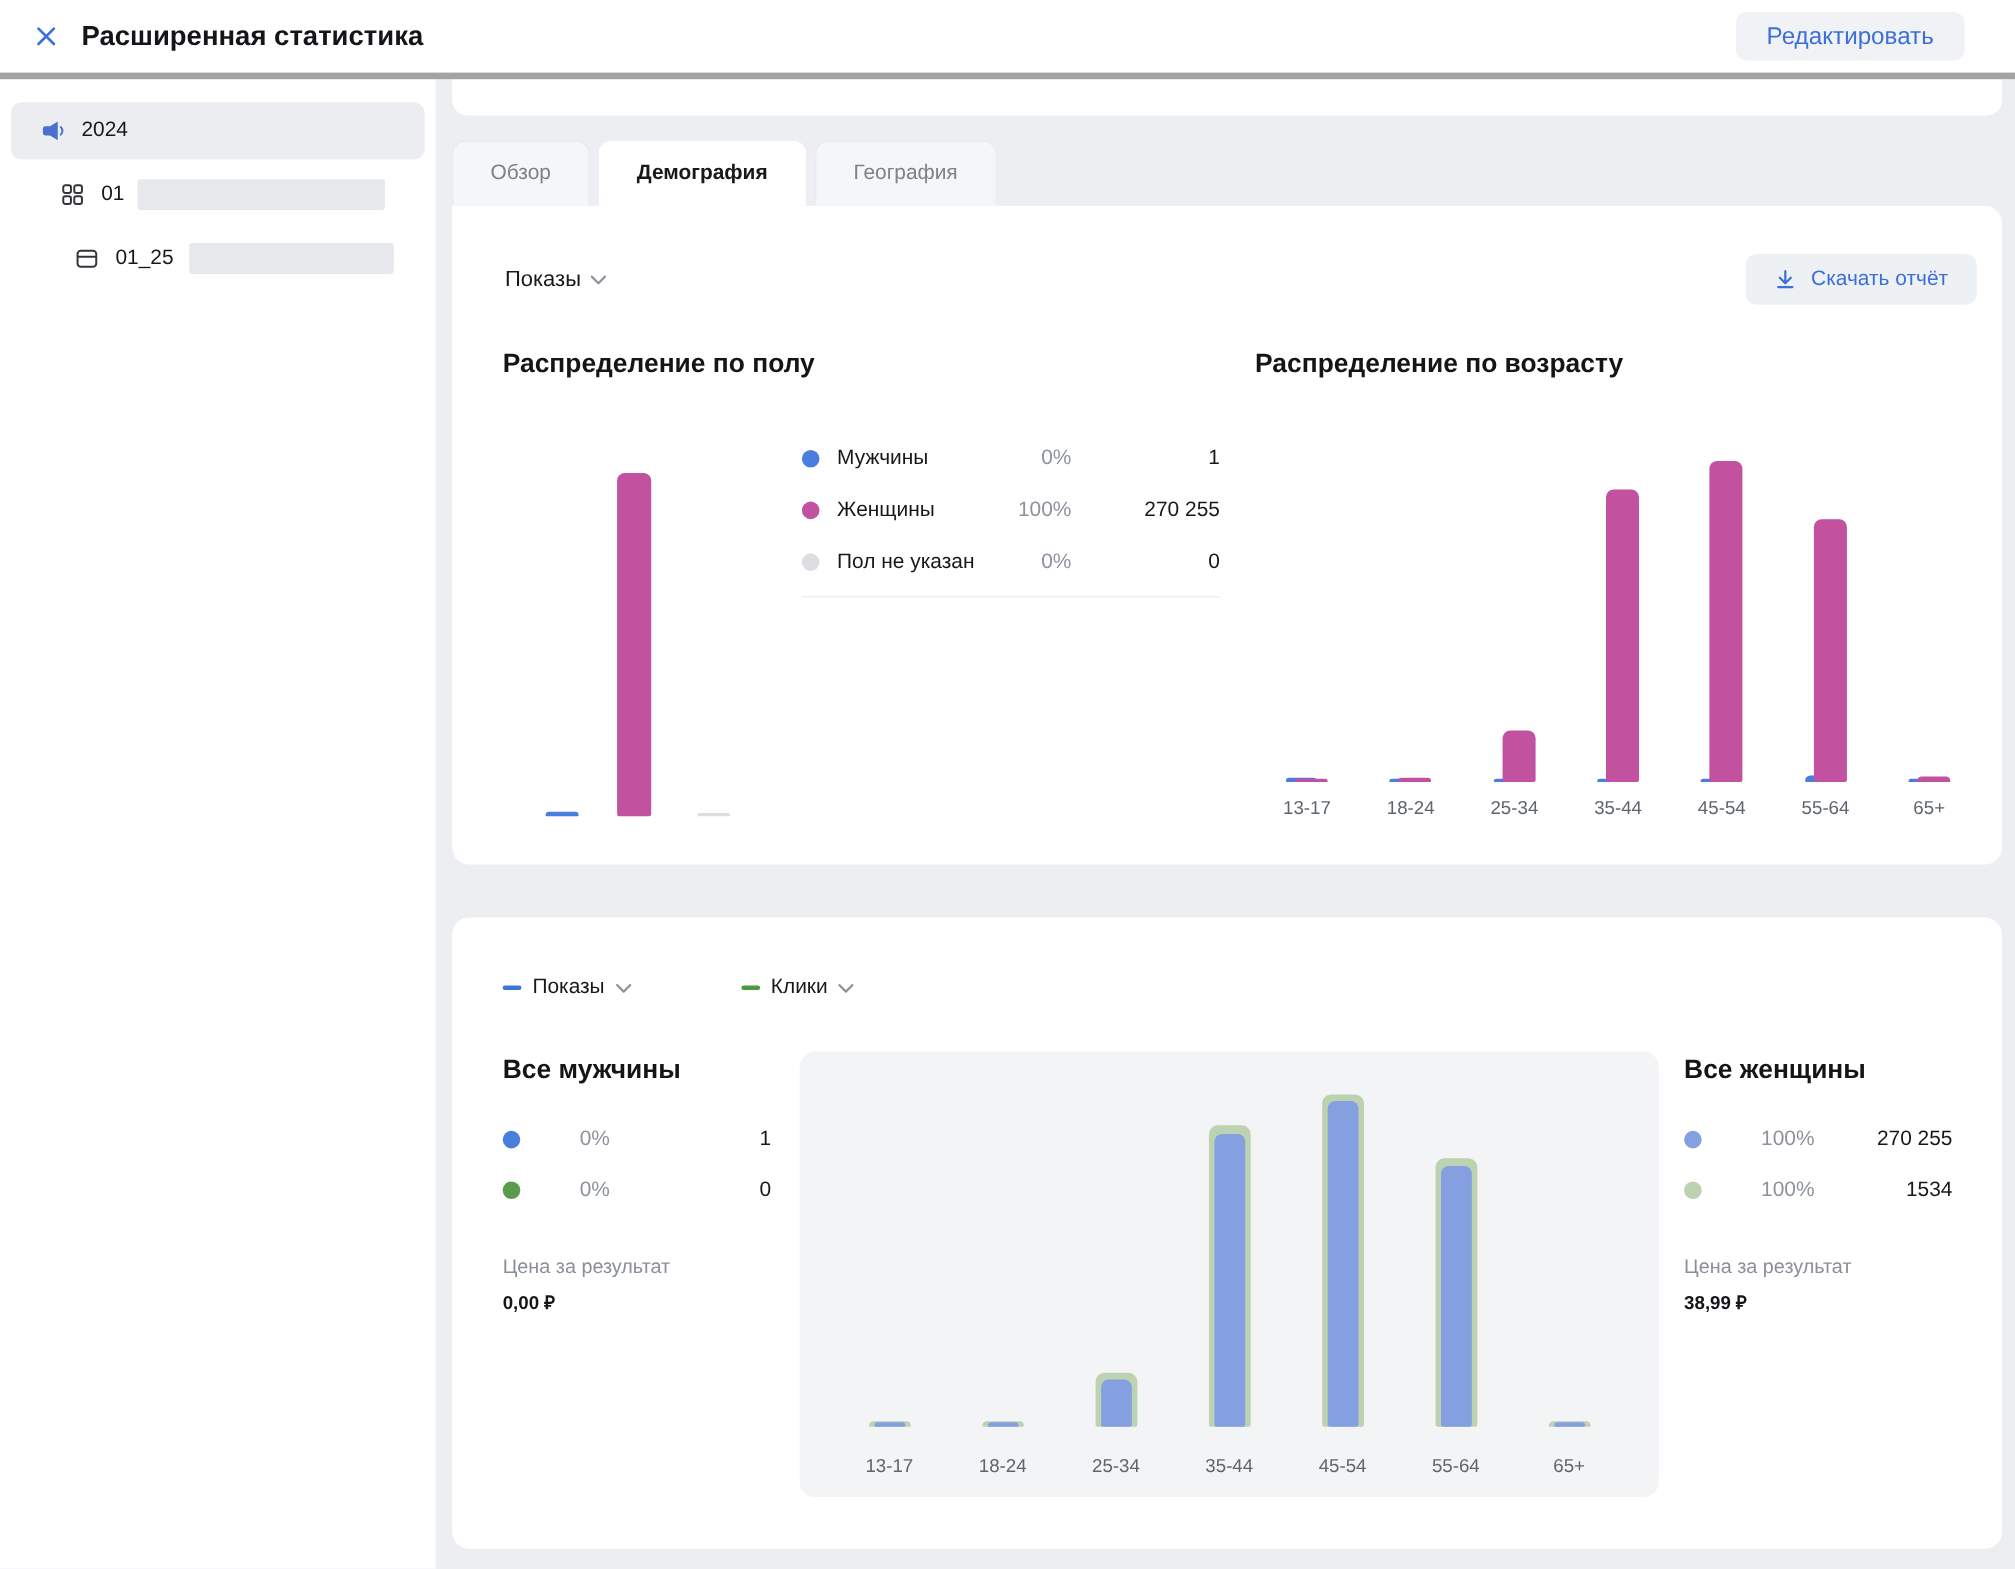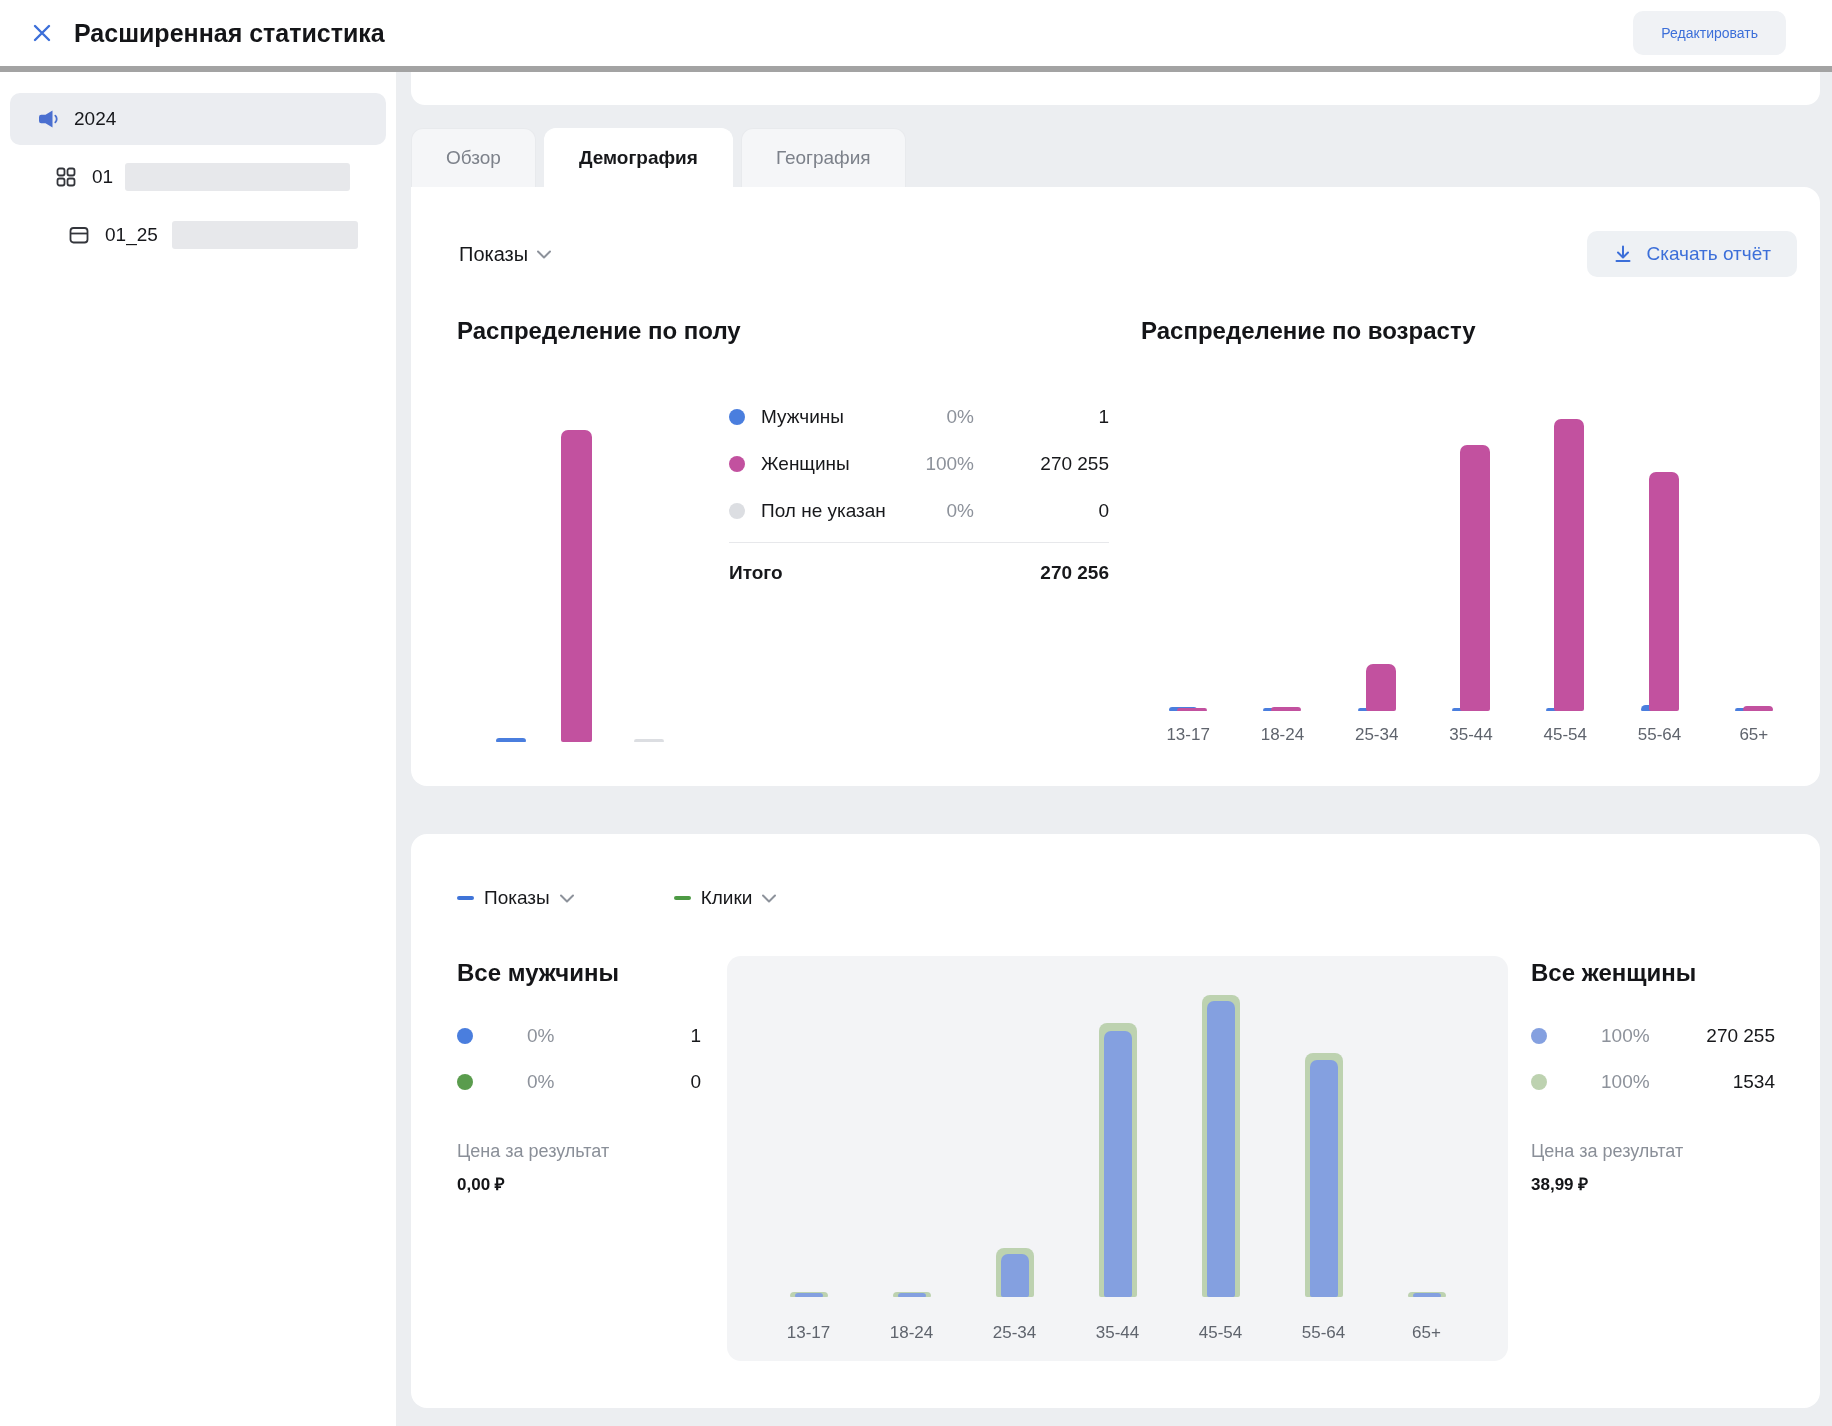--- a/index.html
+++ b/index.html
@@ -16,21 +16,21 @@
   .header {
     position:absolute; top:0; left:0; width:1832px; height:72px;
     background:#fff; display:flex; align-items:center;
     padding:0 46px 0 30px; z-index:6; border-bottom:6px solid #a3a3a3;
   }
   .close-btn { width:24px; height:24px; margin-right:20px; cursor:pointer; display:flex; align-items:center; justify-content:center; background:none; border:none; }
   .page-title { font-size:25px; font-weight:700; color:#141518; }
   .edit-btn {
     margin-left:auto; height:44px; padding:0 28px;
     background:#f0f2f5; border:none; border-radius:10px;
-    color:#3c6fd9; font-size:14px; font-weight:500; cursor:pointer;
+    color:#3c6fd9; font-size:22px; font-weight:500; cursor:pointer;
     font-family:inherit;
   }
 
   
   .sidebar {
     position:absolute; top:72px; left:0; width:397px; bottom:0;
     background:#fff; padding:21px 10px 0 10px; z-index:5;
     border-right:1px solid #eceef0;
   }
   .side-item {
@@ -250,24 +250,20 @@
           <span class="leg-pct">100%</span>
           <span class="leg-val">270 255</span>
         </div>
         <div class="leg-row">
           <span class="leg-dot" style="background: rgb(220, 222, 226);"></span>
           <span class="leg-name">Пол не указан</span>
           <span class="leg-pct">0%</span>
           <span class="leg-val">0</span>
         </div>
         <div class="leg-divider"></div>
-        <div class="leg-total">
-          <span>Итого</span>
-          <span class="leg-val" style="margin-left:auto;">270 256</span>
-        </div>
       </div>
 
       <div class="age-plot">
           <div class="age-slot">
             <div class="bar-m" style="background: rgb(74, 126, 222); height: 4px;"></div>
             <div class="bar-f" style="background: rgb(194, 81, 159); height: 3px;"></div>
           </div>
           <div class="age-slot">
             <div class="bar-m" style="background: rgb(74, 126, 222); height: 3px;"></div>
             <div class="bar-f" style="background: rgb(194, 81, 159); height: 4px;"></div>

